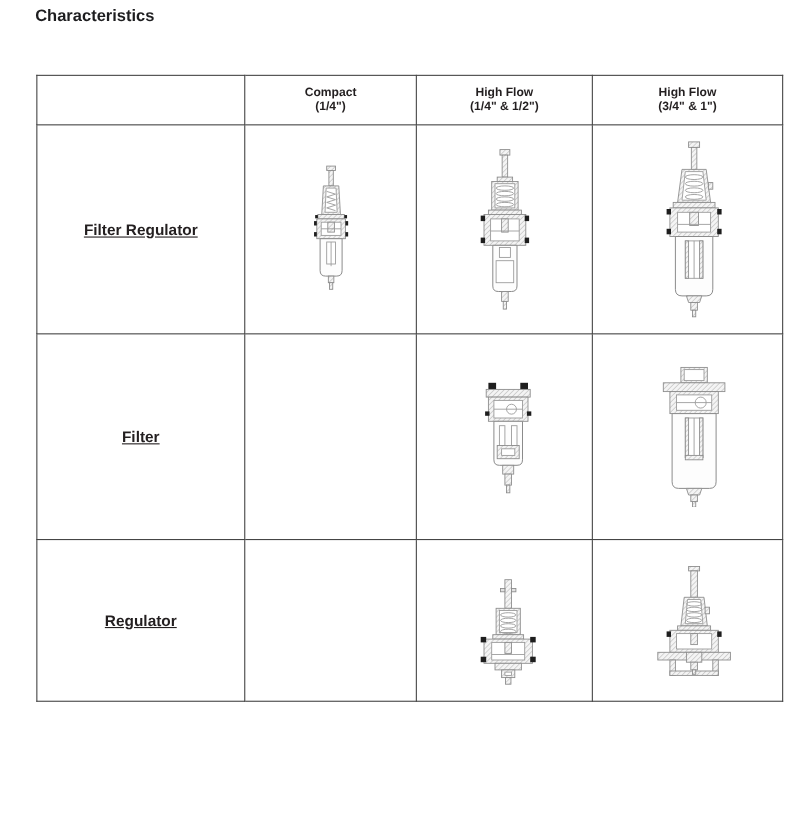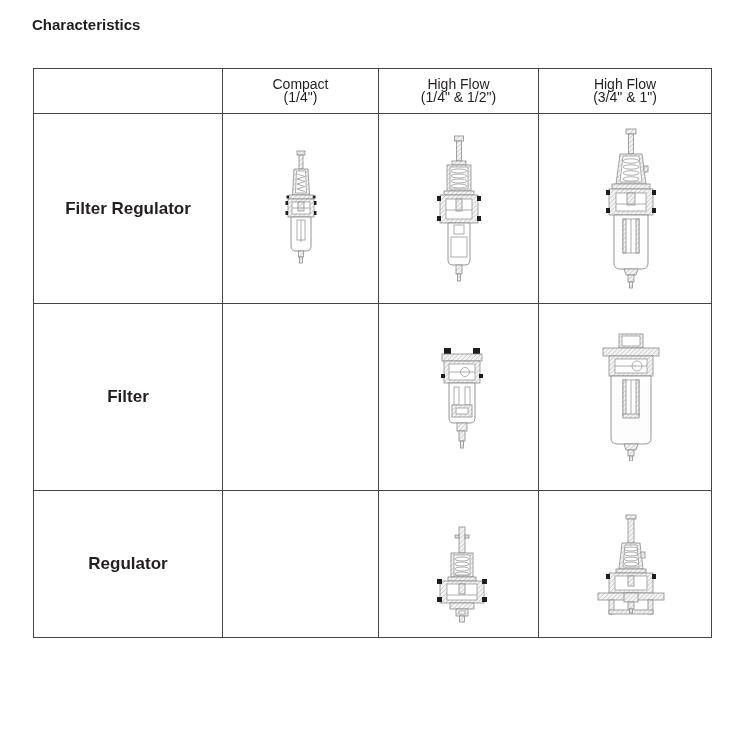--- a/index.html
+++ b/index.html
@@ -1,37 +1,37 @@
 <!DOCTYPE html>
 <html><head>
 <meta charset="utf-8">
 <style>
   html,body{margin:0;padding:0;background:#ffffff;}
   .page{
     position:relative;width:732px;height:750px;background:#ffffff;
     font-family:"Liberation Sans",sans-serif;color:#231f20;overflow:hidden;
   }
   .page-title{
-    position:absolute;left:32px;top:16px;margin:0;
+    position:absolute;left:32px;top:6px;margin:0;
     font-size:15px;font-weight:bold;letter-spacing:0;color:#1d1d1f;
   }
   table.char-table{
     position:absolute;left:33px;top:68px;
     border-collapse:collapse;table-layout:fixed;
   }
   table.char-table td{
     border:1px solid #454545;padding:0;vertical-align:middle;
     text-align:center;background:#ffffff;
   }
   td.corner{border:none;background:transparent;}
   td.hdr{
-    height:44px;font-weight:normal;font-size:14px;line-height:13.5px;color:#231f20;
+    height:44px;font-weight:bold;font-size:11px;line-height:13.5px;color:#231f20;
   }
   td.rowlabel{
-    font-weight:bold;font-size:17px;color:#231f20;
+    font-weight:bold;font-size:14px;color:#231f20;text-decoration:underline;
   }
   td.cell{height:auto;}
   .drawwrap{display:flex;align-items:center;justify-content:center;width:100%;height:100%;}
   .r1{height:190px;} .r2{height:187px;} .r3{height:147px;}
   
   svg.draw{display:block;}
   svg.draw .h {fill:url(#hp); stroke:#8c8c8c; stroke-width:0.8;}
   svg.draw .w {fill:#ffffff; stroke:#9a9a9a; stroke-width:0.8;}
   svg.draw .wb{fill:#fdfdfd; stroke:#8a8a8a; stroke-width:0.9;}
   svg.draw .b {fill:#1e1e1e; stroke:none;}

